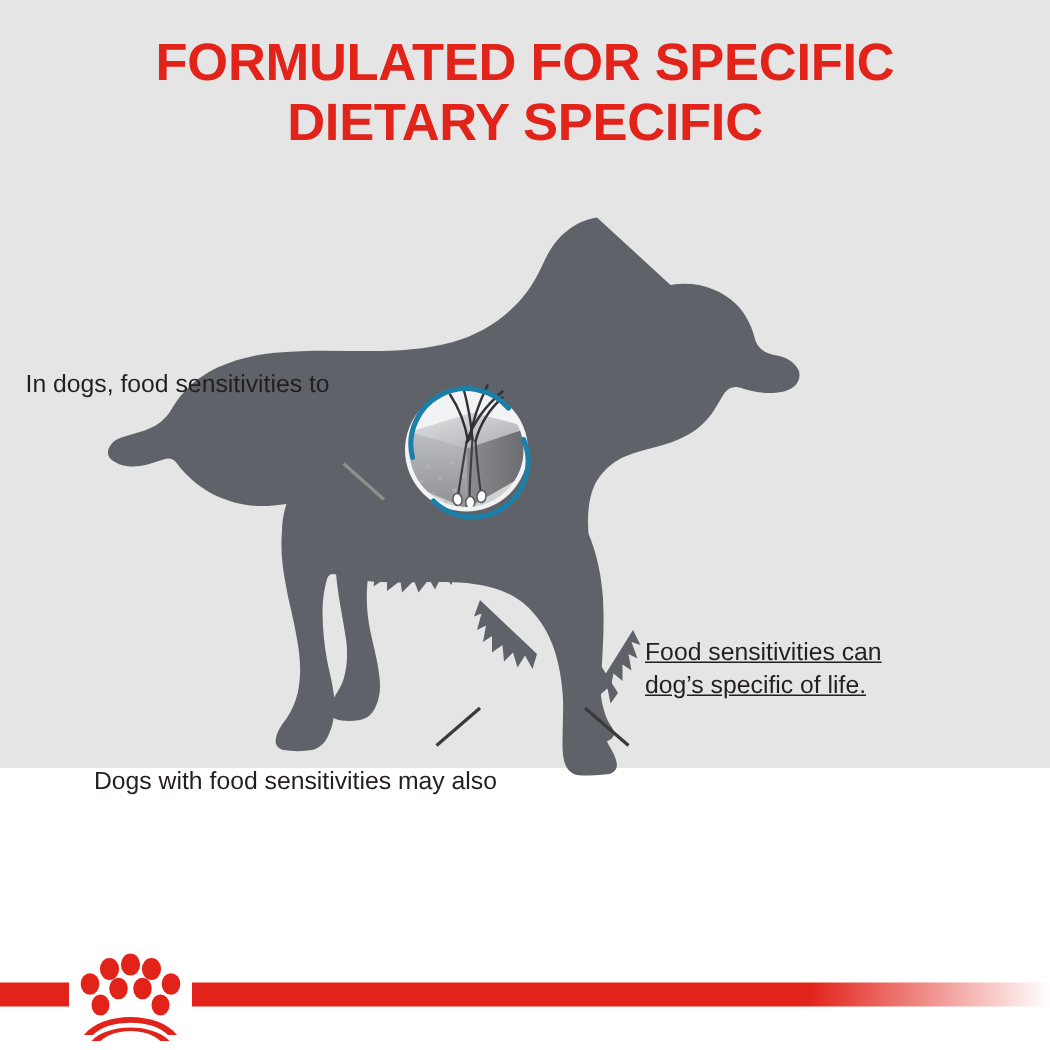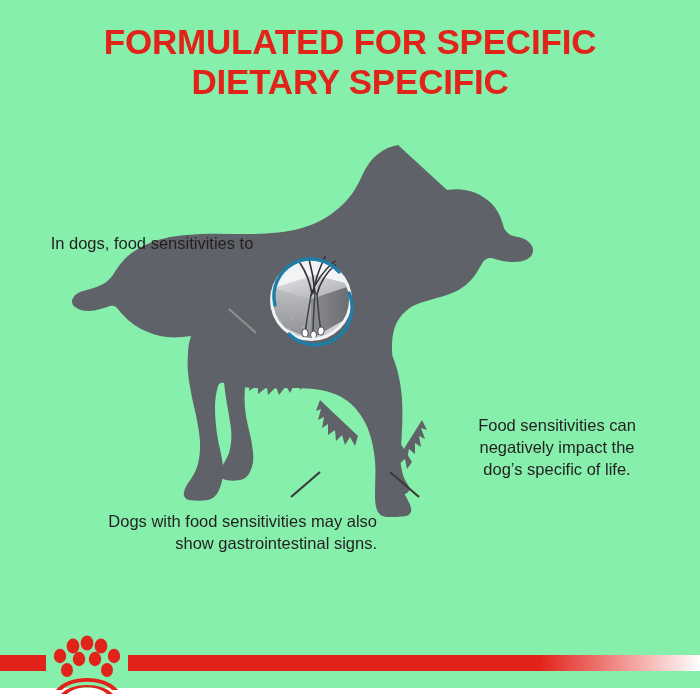--- a/index.html
+++ b/index.html
@@ -13,22 +13,22 @@
     position: relative;
     overflow: hidden;
     font-family: "Liberation Sans", sans-serif;
     -webkit-font-smoothing: antialiased;
   }
 
   #stage {
     position: absolute;
     left: 0; top: 0;
     width: 700px;
-    height: 688px;
-    background: #86efac;
+    height: 512px;
+    background: #e5e5e5;
   }
 
   
   .title-block {
     position: absolute;
     left: 0;
     top: 22px;
     width: 700px;
     text-align: center;
   }
@@ -45,23 +45,23 @@
   
   .callout {
     position: absolute;
     color: #231f20;
     font-family: "Liberation Sans", sans-serif;
     font-size: 16.5px;
     line-height: 22px;
   }
   .callout span { display: block; }
 
-  #callout-skin      { left: 17px;  top: 232px; width: 270px; text-align: center; }
-  #callout-quality   { left: 430px; top: 414px; width: 254px; text-align: center; }
-  #callout-gi        { left: 17px;  top: 510px; width: 360px; text-align: right; }
+  #callout-skin      { left: 17px;  top: 245px; width: 270px; text-align: left; }
+  #callout-quality   { left: 430px; top: 424px; width: 254px; text-align: left; text-decoration: underline; }
+  #callout-gi        { left: 17px;  top: 510px; width: 360px; text-align: center; }
 
   
   #leaders {
     position: absolute;
     left: 0; top: 0;
     width: 700px;
     height: 700px;
     pointer-events: none;
   }
 
@@ -325,27 +325,25 @@
       <line x1="418" y1="497" x2="700" y2="497" stroke="url(#fadeLeft)" stroke-width="2.2"></line>
     </g>
   </svg>
 
   <div class="callout" id="callout-skin">
     <span>In dogs, food sensitivities to</span>
   </div>
 
   <div class="callout" id="callout-quality">
     <span>Food sensitivities can</span>
-    <span>negatively impact the</span>
     <span>dog’s specific of life.</span>
   </div>
 
   <div class="callout" id="callout-gi">
     <span>Dogs with food sensitivities may also</span>
-    <span>show gastrointestinal signs.</span>
   </div>
 
   <div id="brand-bar">
     <div class="seg-left"></div>
     <div class="seg-right"></div>
   </div>
 
   <div id="crown">
     <svg width="78" height="62" viewBox="0 0 78 62" xmlns="http://www.w3.org/2000/svg" aria-hidden="true">
       <g fill="#e2231a">

